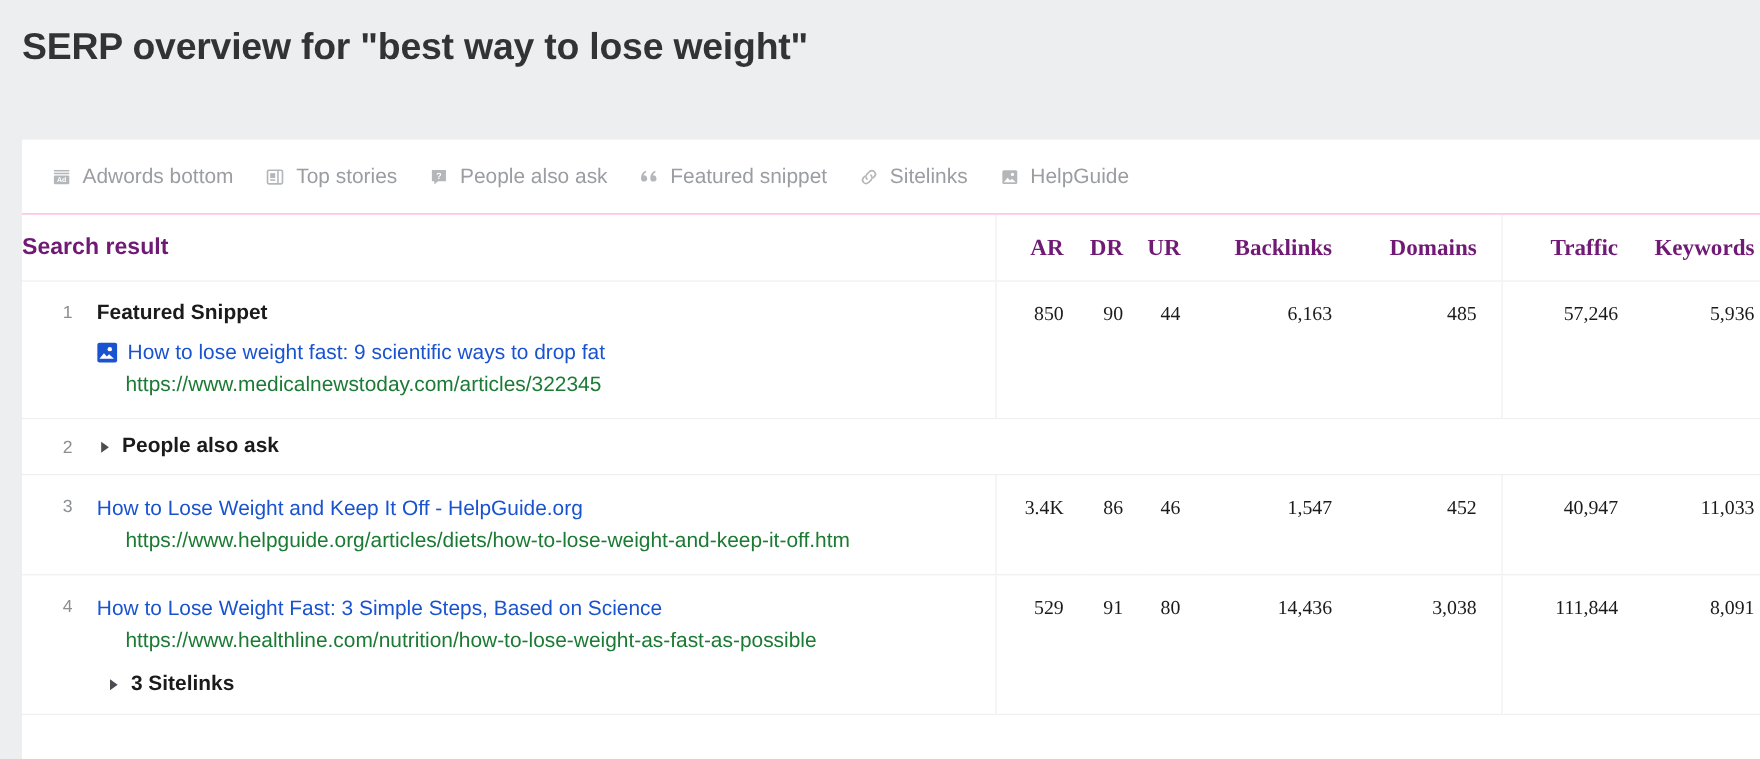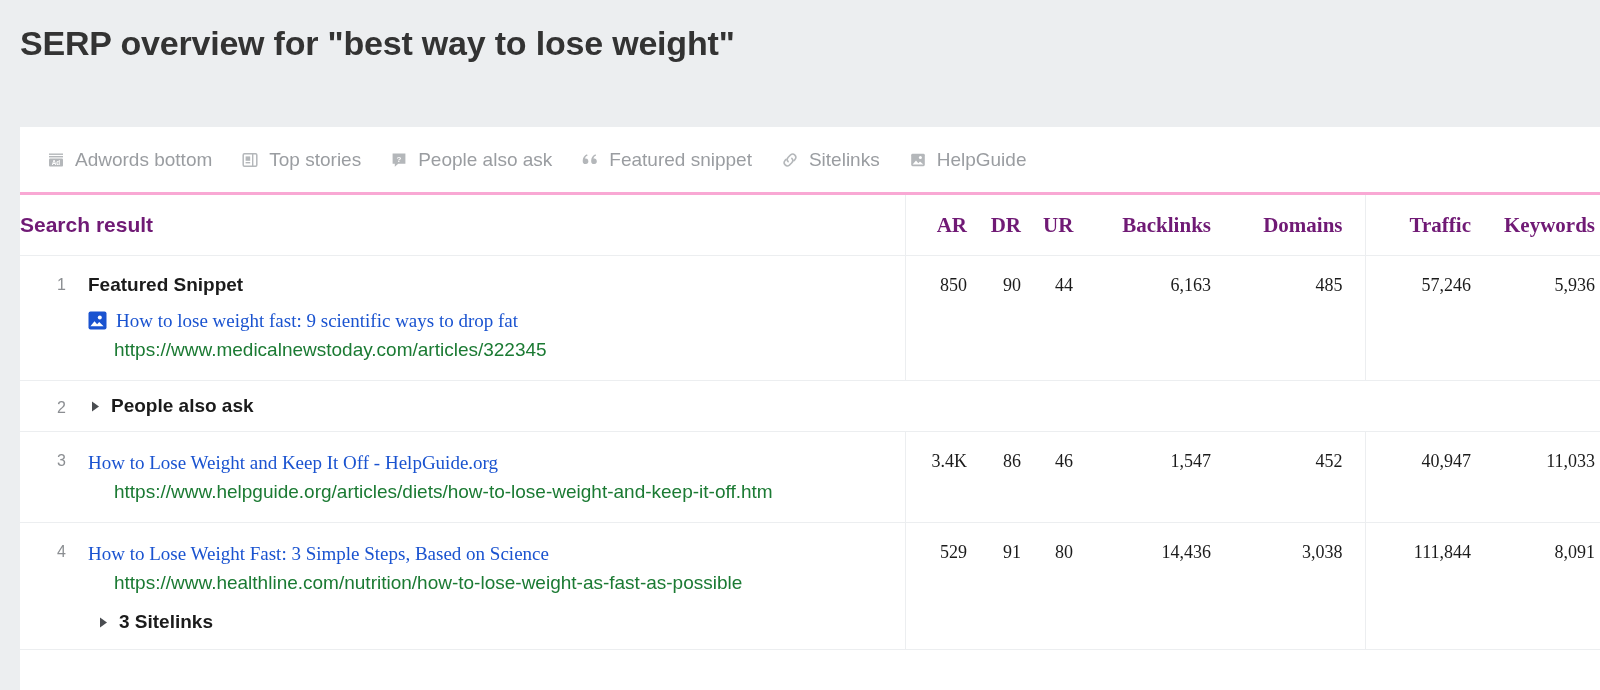--- a/index.html
+++ b/index.html
@@ -50,21 +50,21 @@
     overflow: hidden;
   }
 
   
   .features-bar {
     height: 68px;
     box-sizing: border-box;
     display: flex;
     align-items: center;
     padding-left: 26px;
-    border-bottom: 3px solid #f9a8d4;
+    border-bottom: 1px solid #f9a8d4;
   }
   .feature-chip {
     display: flex;
     align-items: center;
     margin-right: 28px;
     cursor: pointer;
   }
   .feature-chip .chip-icon {
     width: 20px;
     height: 20px;
@@ -166,21 +166,20 @@
     margin-bottom: 8px;
   }
   .result-link {
     font-size: 19px;
     color: #1a53d0;
     line-height: 29px;
     text-decoration: none;
     display: block;
     cursor: pointer;
     word-break: break-word;
-    font-family: Liberation Serif, serif;
   }
   .link-with-icon {
     display: flex;
     align-items: flex-start;
   }
   .thumb-icon {
     width: 19px;
     height: 19px;
     flex: none;
     margin-right: 9px;

